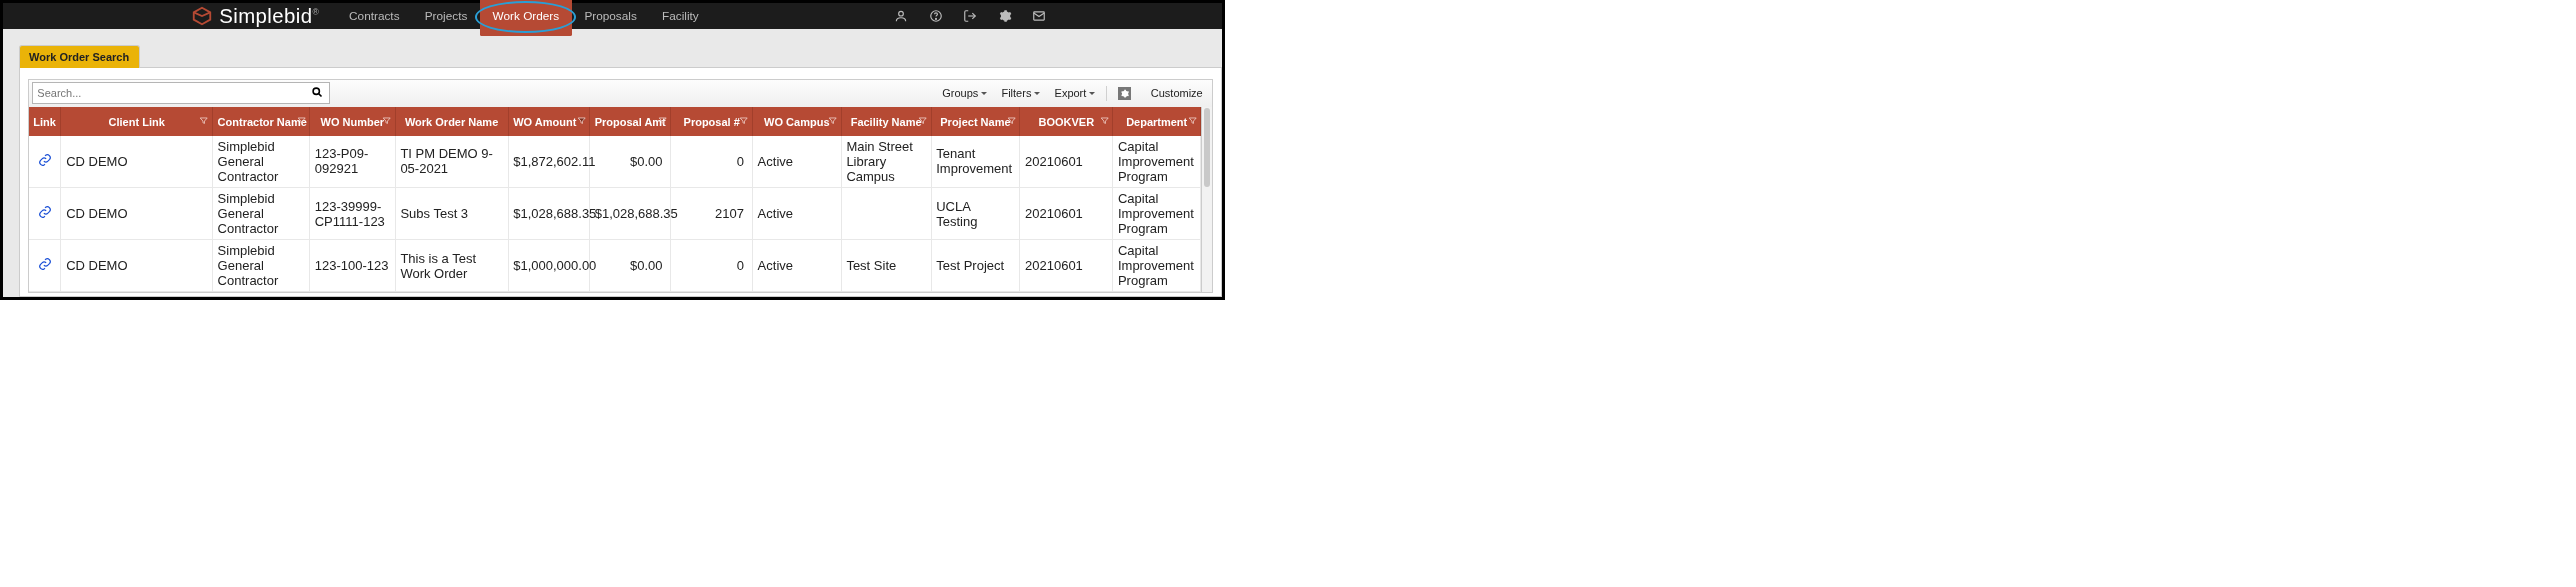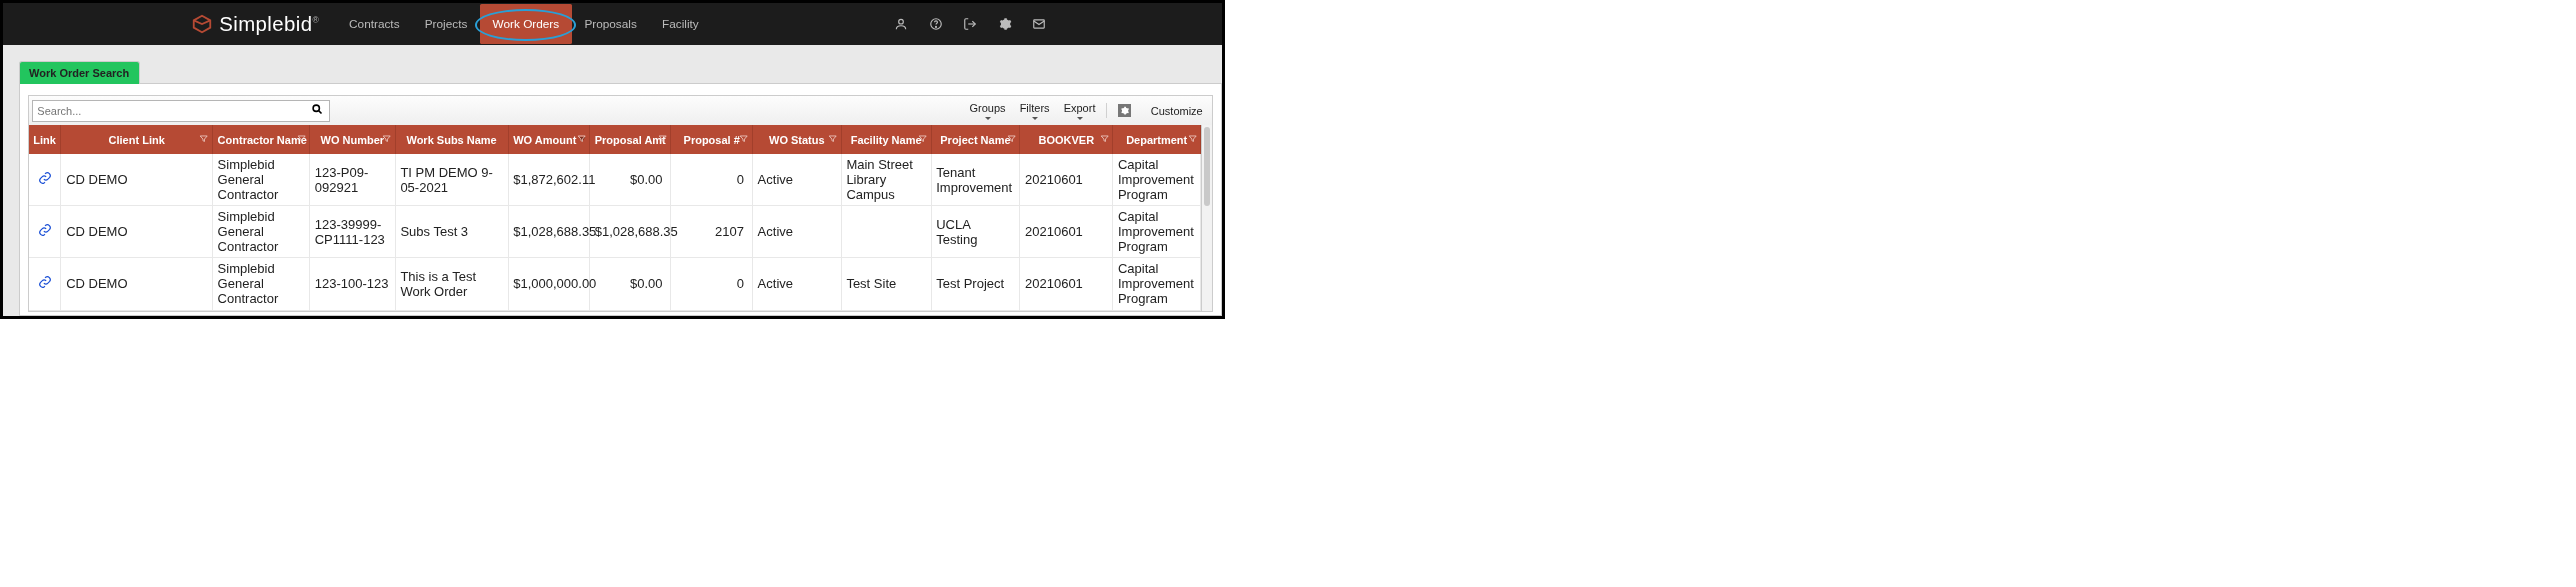--- a/index.html
+++ b/index.html
@@ -11,21 +11,21 @@
   }
   .wrap {
     border: 3.1px solid #000;
     width: 1225px;
     margin: 0;
   }
 
   
   .topnav {
     background: #1c1c1c;
-    height: 42px;
+    height: 26px;
     display: flex;
     align-items: center;
     padding: 0 11px 0 0;
     color: #bbb;
   }
   .brand {
     display: flex;
     align-items: center;
     padding: 0 17.3px 0 188px;
     color: #fff;
@@ -62,21 +62,21 @@
   .navicons { display: flex; align-items: center; gap: 20.4px; padding-right: 165px; }
   .navicons svg { cursor: pointer; }
 
   
   .page {
     background: #e9e9e9;
     padding: 15.7px 0 0 15.7px;
   }
   .tabhead {
     display: inline-block;
-    background: #22c55e;
+    background: #eab308;
     border: 0.8px solid #ccc;
     border-bottom: none;
     border-radius: 3.1px 3.1px 0 0;
     padding: 4.7px 9.4px 4.7px 9.4px;
     font-weight: 700;
     font-size: 11px;
     color: #222;
     position: relative;
     top: 0.8px;
     z-index: 2;
@@ -119,21 +119,20 @@
   .searchbox .sglyph { padding: 0 4.7px; cursor: pointer; }
   .tbspacer { flex: 1; }
   .ddbtn {
     display: flex;
     align-items: center;
     gap: 3.1px;
     font-size: 11px;
     color: #222;
     padding: 3.1px 4.7px;
     cursor: pointer;
-    flex-direction: column;
   }
   .ddbtn .caret {
     width: 0; height: 0;
     border-left: 3.1px solid transparent;
     border-right: 3.1px solid transparent;
     border-top: 3.9px solid #555;
   }
   .customize {
     display: flex;
     align-items: center;
@@ -343,33 +342,33 @@
                   <th><span class="thlabel">Link</span></th>
                   <th><span class="thlabel">Client Link</span><span class="filter-glyph"><svg width="9.4" height="9.4" viewBox="0 0 24 24" fill="none" stroke="#f2d6cf" stroke-width="2">
                         <path d="M3 5h18l-7 8v6l-4-2v-4z"></path>
                       </svg></span></th>
                   <th><span class="thlabel">Contractor Name</span><span class="filter-glyph"><svg width="9.4" height="9.4" viewBox="0 0 24 24" fill="none" stroke="#f2d6cf" stroke-width="2">
                         <path d="M3 5h18l-7 8v6l-4-2v-4z"></path>
                       </svg></span></th>
                   <th><span class="thlabel">WO Number</span><span class="filter-glyph"><svg width="9.4" height="9.4" viewBox="0 0 24 24" fill="none" stroke="#f2d6cf" stroke-width="2">
                         <path d="M3 5h18l-7 8v6l-4-2v-4z"></path>
                       </svg></span></th>
-                  <th><span class="thlabel">Work Subs Name</span></th>
+                  <th><span class="thlabel">Work Order Name</span></th>
                   <th><span class="thlabel">WO Amount</span><span class="sort-glyph"><svg width="6.3" height="6.3" viewBox="0 0 10 10">
                         <path d="M0 0 L10 0 L5 8 Z" fill="#7a2e1e"></path>
                       </svg></span><span class="filter-glyph"><svg width="9.4" height="9.4" viewBox="0 0 24 24" fill="none" stroke="#f2d6cf" stroke-width="2">
                         <path d="M3 5h18l-7 8v6l-4-2v-4z"></path>
                       </svg></span></th>
                   <th><span class="thlabel">Proposal Amt</span><span class="filter-glyph"><svg width="9.4" height="9.4" viewBox="0 0 24 24" fill="none" stroke="#f2d6cf" stroke-width="2">
                         <path d="M3 5h18l-7 8v6l-4-2v-4z"></path>
                       </svg></span></th>
                   <th><span class="thlabel">Proposal #</span><span class="filter-glyph"><svg width="9.4" height="9.4" viewBox="0 0 24 24" fill="none" stroke="#f2d6cf" stroke-width="2">
                         <path d="M3 5h18l-7 8v6l-4-2v-4z"></path>
                       </svg></span></th>
-                  <th><span class="thlabel">WO Status</span><span class="filter-glyph"><svg width="9.4" height="9.4" viewBox="0 0 24 24" fill="none" stroke="#f2d6cf" stroke-width="2">
+                  <th><span class="thlabel">WO Campus</span><span class="filter-glyph"><svg width="9.4" height="9.4" viewBox="0 0 24 24" fill="none" stroke="#f2d6cf" stroke-width="2">
                         <path d="M3 5h18l-7 8v6l-4-2v-4z"></path>
                       </svg></span></th>
                   <th><span class="thlabel">Facility Name</span><span class="filter-glyph"><svg width="9.4" height="9.4" viewBox="0 0 24 24" fill="none" stroke="#f2d6cf" stroke-width="2">
                         <path d="M3 5h18l-7 8v6l-4-2v-4z"></path>
                       </svg></span></th>
                   <th><span class="thlabel">Project Name</span><span class="filter-glyph"><svg width="9.4" height="9.4" viewBox="0 0 24 24" fill="none" stroke="#f2d6cf" stroke-width="2">
                         <path d="M3 5h18l-7 8v6l-4-2v-4z"></path>
                       </svg></span></th>
                   <th><span class="thlabel">BOOKVER</span><span class="filter-glyph"><svg width="9.4" height="9.4" viewBox="0 0 24 24" fill="none" stroke="#f2d6cf" stroke-width="2">
                         <path d="M3 5h18l-7 8v6l-4-2v-4z"></path>

